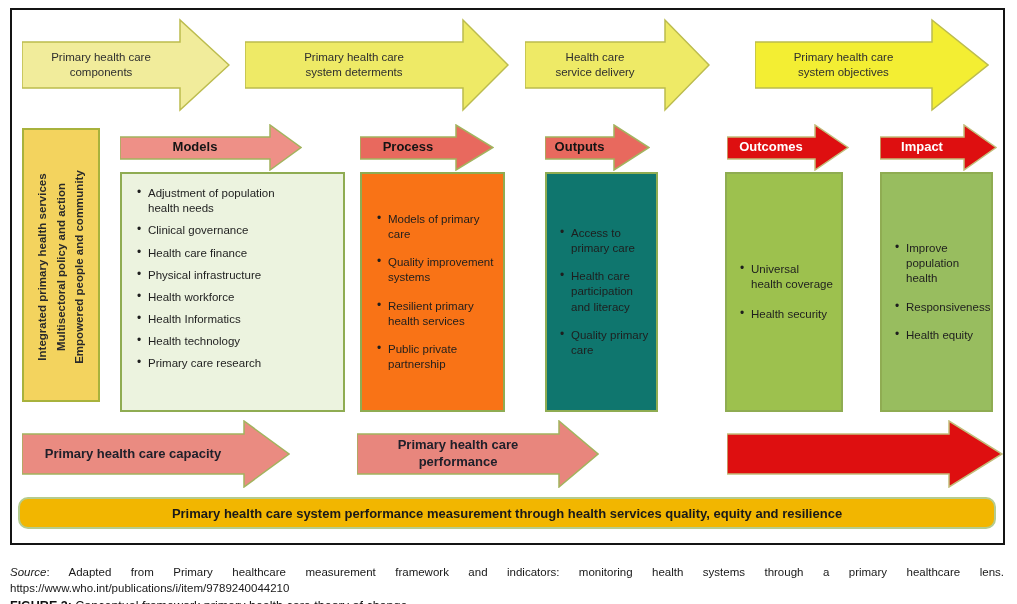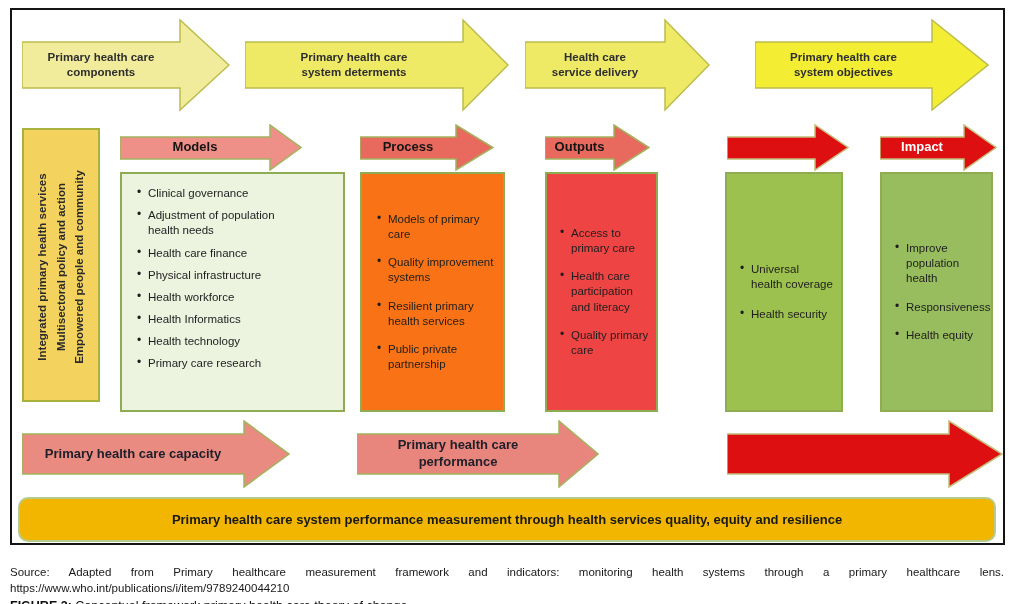--- a/index.html
+++ b/index.html
@@ -13,21 +13,21 @@
     border:2px solid #141414;background:#ffffff;
   }
   
   .arrow{position:absolute;}
   .arrow svg{position:absolute;left:0;top:0;}
   .albl{
     position:absolute;left:0;top:0;height:100%;
     display:flex;align-items:center;justify-content:center;
     text-align:center;white-space:pre-line;line-height:1.3;
   }
-  .toplbl{font-size:11.5px;color:#2e2e2e;font-weight:700;}
+  .toplbl{font-size:11.5px;color:#2e2e2e;font-weight:400;}
   .stagelbl{font-size:13px;font-weight:bold;color:#141414;}
   .whitelbl{color:#ffffff;}
   .botlbl{font-size:13px;font-weight:bold;color:#20202a;}
   
   .colbox{
     position:absolute;top:172px;height:240px;box-sizing:border-box;
     border:2px solid #8fac52;display:flex;flex-direction:column;
   }
   .item{
     position:relative;padding-left:12px;font-size:11.5px;line-height:1.32;
@@ -38,30 +38,30 @@
     left:22px;top:128px;width:78px;height:274px;box-sizing:border-box;
     background:#f3d35e;border:2px solid #a8b23c;
   }
   #sidebox .rot{
     position:absolute;width:274px;height:78px;left:-100px;top:98px;
     transform:rotate(-90deg);display:flex;flex-direction:column;
     justify-content:center;text-align:center;
     font-size:11.5px;font-weight:600;color:#2a2a2a;line-height:1.6;
   }
   #banner{
-    left:18px;top:497px;width:978px;height:45px;box-sizing:border-box;
+    left:18px;top:497px;width:978px;height:32px;box-sizing:border-box;
     background:#f2b600;border:2px solid #b5cc8e;border-radius:10px;
     display:flex;align-items:center;justify-content:center;
     font-size:13px;font-weight:bold;color:#191919;
   }
   #source{
     left:10px;top:552px;width:994px;font-size:11.5px;line-height:1.45;
     text-align:justify;color:#181818;
   }
-  #source .it{}
+  #source .it{font-style:italic;}
   #source .url{overflow-wrap:anywhere;}
   #caption{left:10px;top:586px;width:994px;font-size:12.5px;color:#0f0f0f;}
   #caption .b{font-weight:bold;}
 </style>
 </head>
 <body>
 
 <div id="frame" class="abs"></div>
 
 <div class="arrow" style="left:22px;top:18px;width:208px;height:94px">
@@ -108,60 +108,61 @@
 <div class="arrow" style="left:545px;top:124px;width:105px;height:47px">
   <svg width="105" height="47">
       <polygon points="0,13 69,13 69,1 104,23.5 69,46 69,35 0,35" fill="#e8695e" stroke="#a3b35e" stroke-width="1.5"></polygon>
     </svg>
   <span class="albl stagelbl" style="width:69px">Outputs</span>
 </div>
 <div class="arrow" style="left:727px;top:124px;width:122px;height:47px">
   <svg width="122" height="47">
       <polygon points="0,13 88,13 88,1 121,23.5 88,46 88,35 0,35" fill="#de0f10" stroke="#c2bd7a" stroke-width="1.5"></polygon>
     </svg>
+  <span class="albl stagelbl whitelbl" style="width:88px">Outcomes</span>
 </div>
 <div class="arrow" style="left:880px;top:124px;width:117px;height:47px">
   <svg width="117" height="47">
       <polygon points="0,13 84,13 84,1 116,23.5 84,46 84,35 0,35" fill="#de0f10" stroke="#c2bd7a" stroke-width="1.5"></polygon>
     </svg>
   <span class="albl stagelbl whitelbl" style="width:84px">Impact</span>
 </div>
 
 <div id="sidebox" class="abs">
   <div class="rot">
     <div>Integrated primary health services</div>
     <div>Multisectoral policy and action</div>
     <div>Empowered people and community</div>
   </div>
 </div>
 
 <div class="colbox" style="left:120px;width:225px;background:#ecf3df;padding:12px 8px 0 14px;gap:7px">
-  <div class="item">Clinical governance</div>
   <div class="item">Adjustment of population
 health needs</div>
+  <div class="item">Clinical governance</div>
   <div class="item">Health care finance</div>
   <div class="item">Physical infrastructure</div>
   <div class="item">Health workforce</div>
   <div class="item">Health Informatics</div>
   <div class="item">Health technology</div>
   <div class="item">Primary care research</div>
 </div>
 
 <div class="colbox" style="left:360px;width:145px;background:#f97316;padding:0 6px 0 14px;gap:13px;justify-content:center">
   <div class="item">Models of primary
 care</div>
   <div class="item">Quality improvement
 systems</div>
   <div class="item">Resilient primary
 health services</div>
   <div class="item">Public private
 partnership</div>
 </div>
 
-<div class="colbox" style="left:545px;width:113px;background:#ef4444;padding:0 2px 0 12px;gap:13px;justify-content:center">
+<div class="colbox" style="left:545px;width:113px;background:#0f766e;padding:0 2px 0 12px;gap:13px;justify-content:center">
   <div class="item">Access to
 primary care</div>
   <div class="item">Health care
 participation
 and literacy</div>
   <div class="item">Quality primary
 care</div>
 </div>
 
 <div class="colbox" style="left:725px;width:118px;background:#9dc14e;padding:0 2px 0 12px;gap:14px;justify-content:center">

